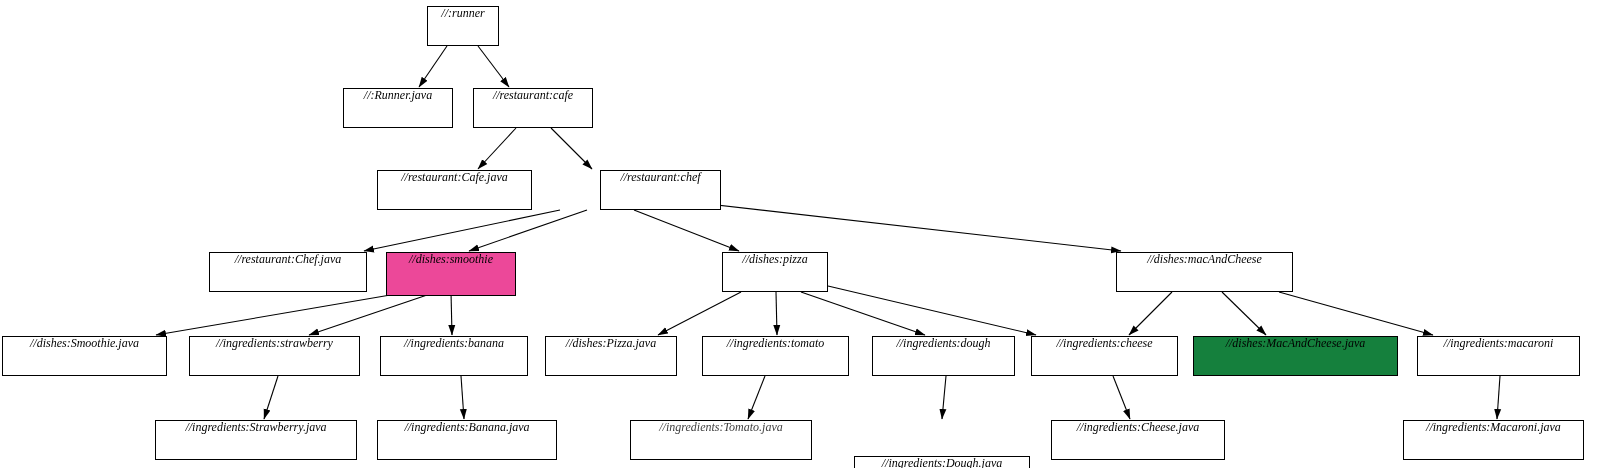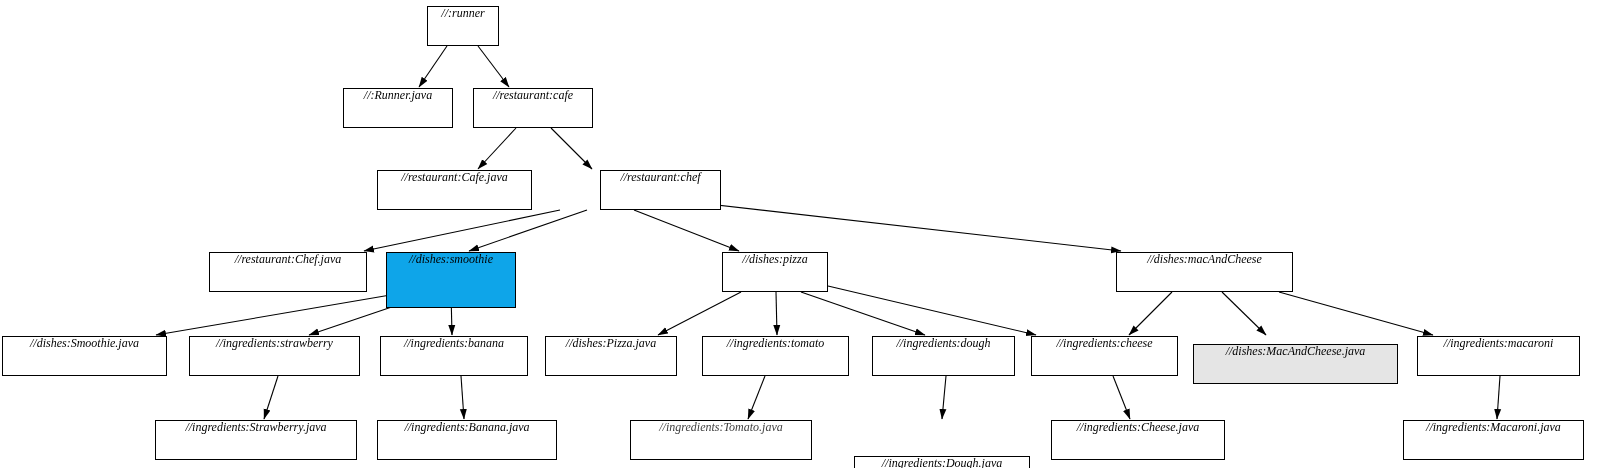--- a/index.html
+++ b/index.html
@@ -80,21 +80,21 @@
       </div>
       <div class="node" style="left: 377px; top: 170px; width: 155px; height: 40px; background: rgb(255, 255, 255); border-color: rgb(0, 0, 0); color: rgb(0, 0, 0);">
         <span>//restaurant:Cafe.java</span>
       </div>
       <div class="node" style="left: 552px; top: 170px; width: 121px; height: 40px; background: rgb(255, 255, 255); border-color: rgb(0, 0, 0); color: rgb(0, 0, 0); margin-left: 48px;">
         <span>//restaurant:chef</span>
       </div>
       <div class="node" style="left: 209px; top: 252px; width: 158px; height: 40px; background: rgb(255, 255, 255); border-color: rgb(0, 0, 0); color: rgb(0, 0, 0);">
         <span>//restaurant:Chef.java</span>
       </div>
-      <div class="node" style="left: 386px; top: 252px; width: 130px; height: 56px; background: #0ea5e9; border-color: rgb(0, 0, 0); color: rgb(0, 0, 0);">
+      <div class="node" style="left: 386px; top: 252px; width: 130px; height: 44px; background: #ec4899; border-color: rgb(0, 0, 0); color: rgb(0, 0, 0);">
         <span>//dishes:smoothie</span>
       </div>
       <div class="node" style="left: 722px; top: 252px; width: 106px; height: 40px; background: rgb(255, 255, 255); border-color: rgb(0, 0, 0); color: rgb(0, 0, 0);">
         <span>//dishes:pizza</span>
       </div>
       <div class="node" style="left: 1116px; top: 252px; width: 177px; height: 40px; background: rgb(255, 255, 255); border-color: rgb(0, 0, 0); color: rgb(0, 0, 0);">
         <span>//dishes:macAndCheese</span>
       </div>
       <div class="node" style="left: 2px; top: 336px; width: 165px; height: 40px; background: rgb(255, 255, 255); border-color: rgb(0, 0, 0); color: rgb(0, 0, 0);">
         <span>//dishes:Smoothie.java</span>
@@ -110,21 +110,21 @@
       </div>
       <div class="node" style="left: 702px; top: 336px; width: 147px; height: 40px; background: rgb(255, 255, 255); border-color: rgb(0, 0, 0); color: rgb(0, 0, 0);">
         <span>//ingredients:tomato</span>
       </div>
       <div class="node" style="left: 872px; top: 336px; width: 143px; height: 40px; background: rgb(255, 255, 255); border-color: rgb(0, 0, 0); color: rgb(0, 0, 0);">
         <span>//ingredients:dough</span>
       </div>
       <div class="node" style="left: 1031px; top: 336px; width: 147px; height: 40px; background: rgb(255, 255, 255); border-color: rgb(0, 0, 0); color: rgb(0, 0, 0);">
         <span>//ingredients:cheese</span>
       </div>
-      <div class="node" style="left: 1193px; top: 336px; width: 205px; height: 40px; background: #e5e5e5; border-color: rgb(0, 0, 0); color: rgb(0, 0, 0); margin-top: 8px;">
+      <div class="node" style="left: 1193px; top: 336px; width: 205px; height: 40px; background: #15803d; border-color: rgb(0, 0, 0); color: rgb(0, 0, 0);">
         <span>//dishes:MacAndCheese.java</span>
       </div>
       <div class="node" style="left: 1417px; top: 336px; width: 163px; height: 40px; background: rgb(255, 255, 255); border-color: rgb(0, 0, 0); color: rgb(0, 0, 0);">
         <span>//ingredients:macaroni</span>
       </div>
       <div class="node" style="left: 155px; top: 420px; width: 202px; height: 40px; background: rgb(255, 255, 255); border-color: rgb(0, 0, 0); color: rgb(0, 0, 0);">
         <span>//ingredients:Strawberry.java</span>
       </div>
       <div class="node" style="left: 377px; top: 420px; width: 180px; height: 40px; background: rgb(255, 255, 255); border-color: rgb(0, 0, 0); color: rgb(0, 0, 0);">
         <span>//ingredients:Banana.java</span>

